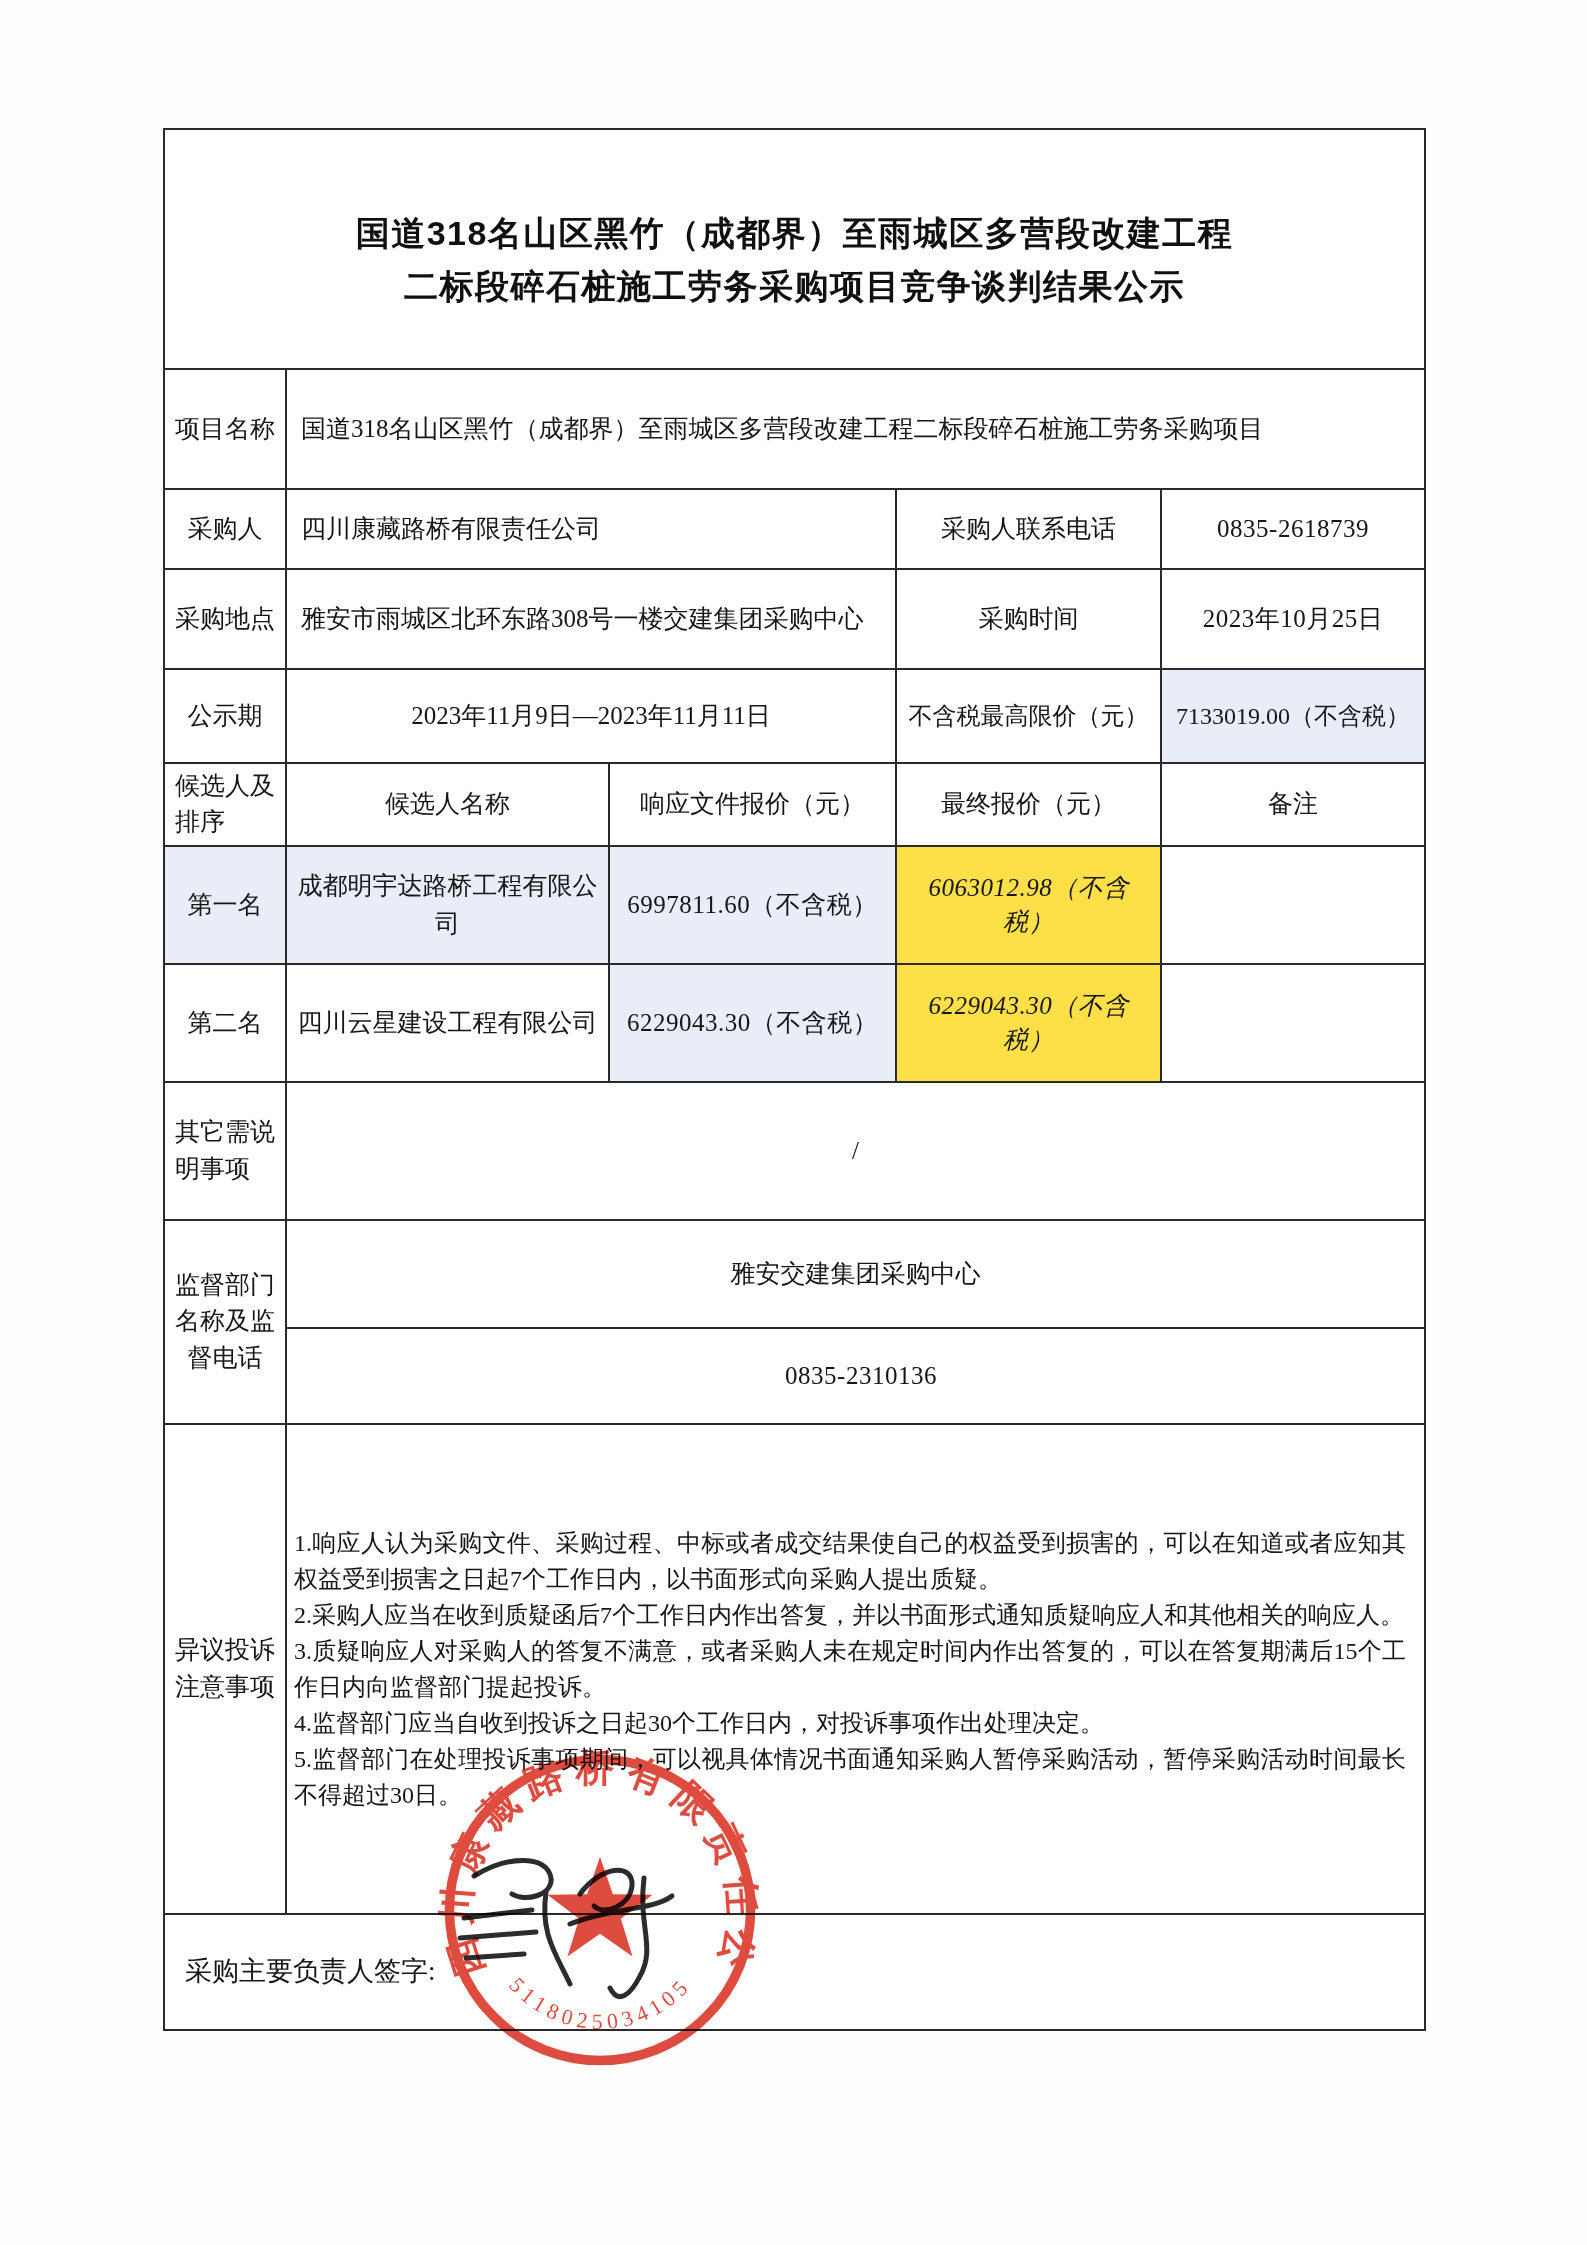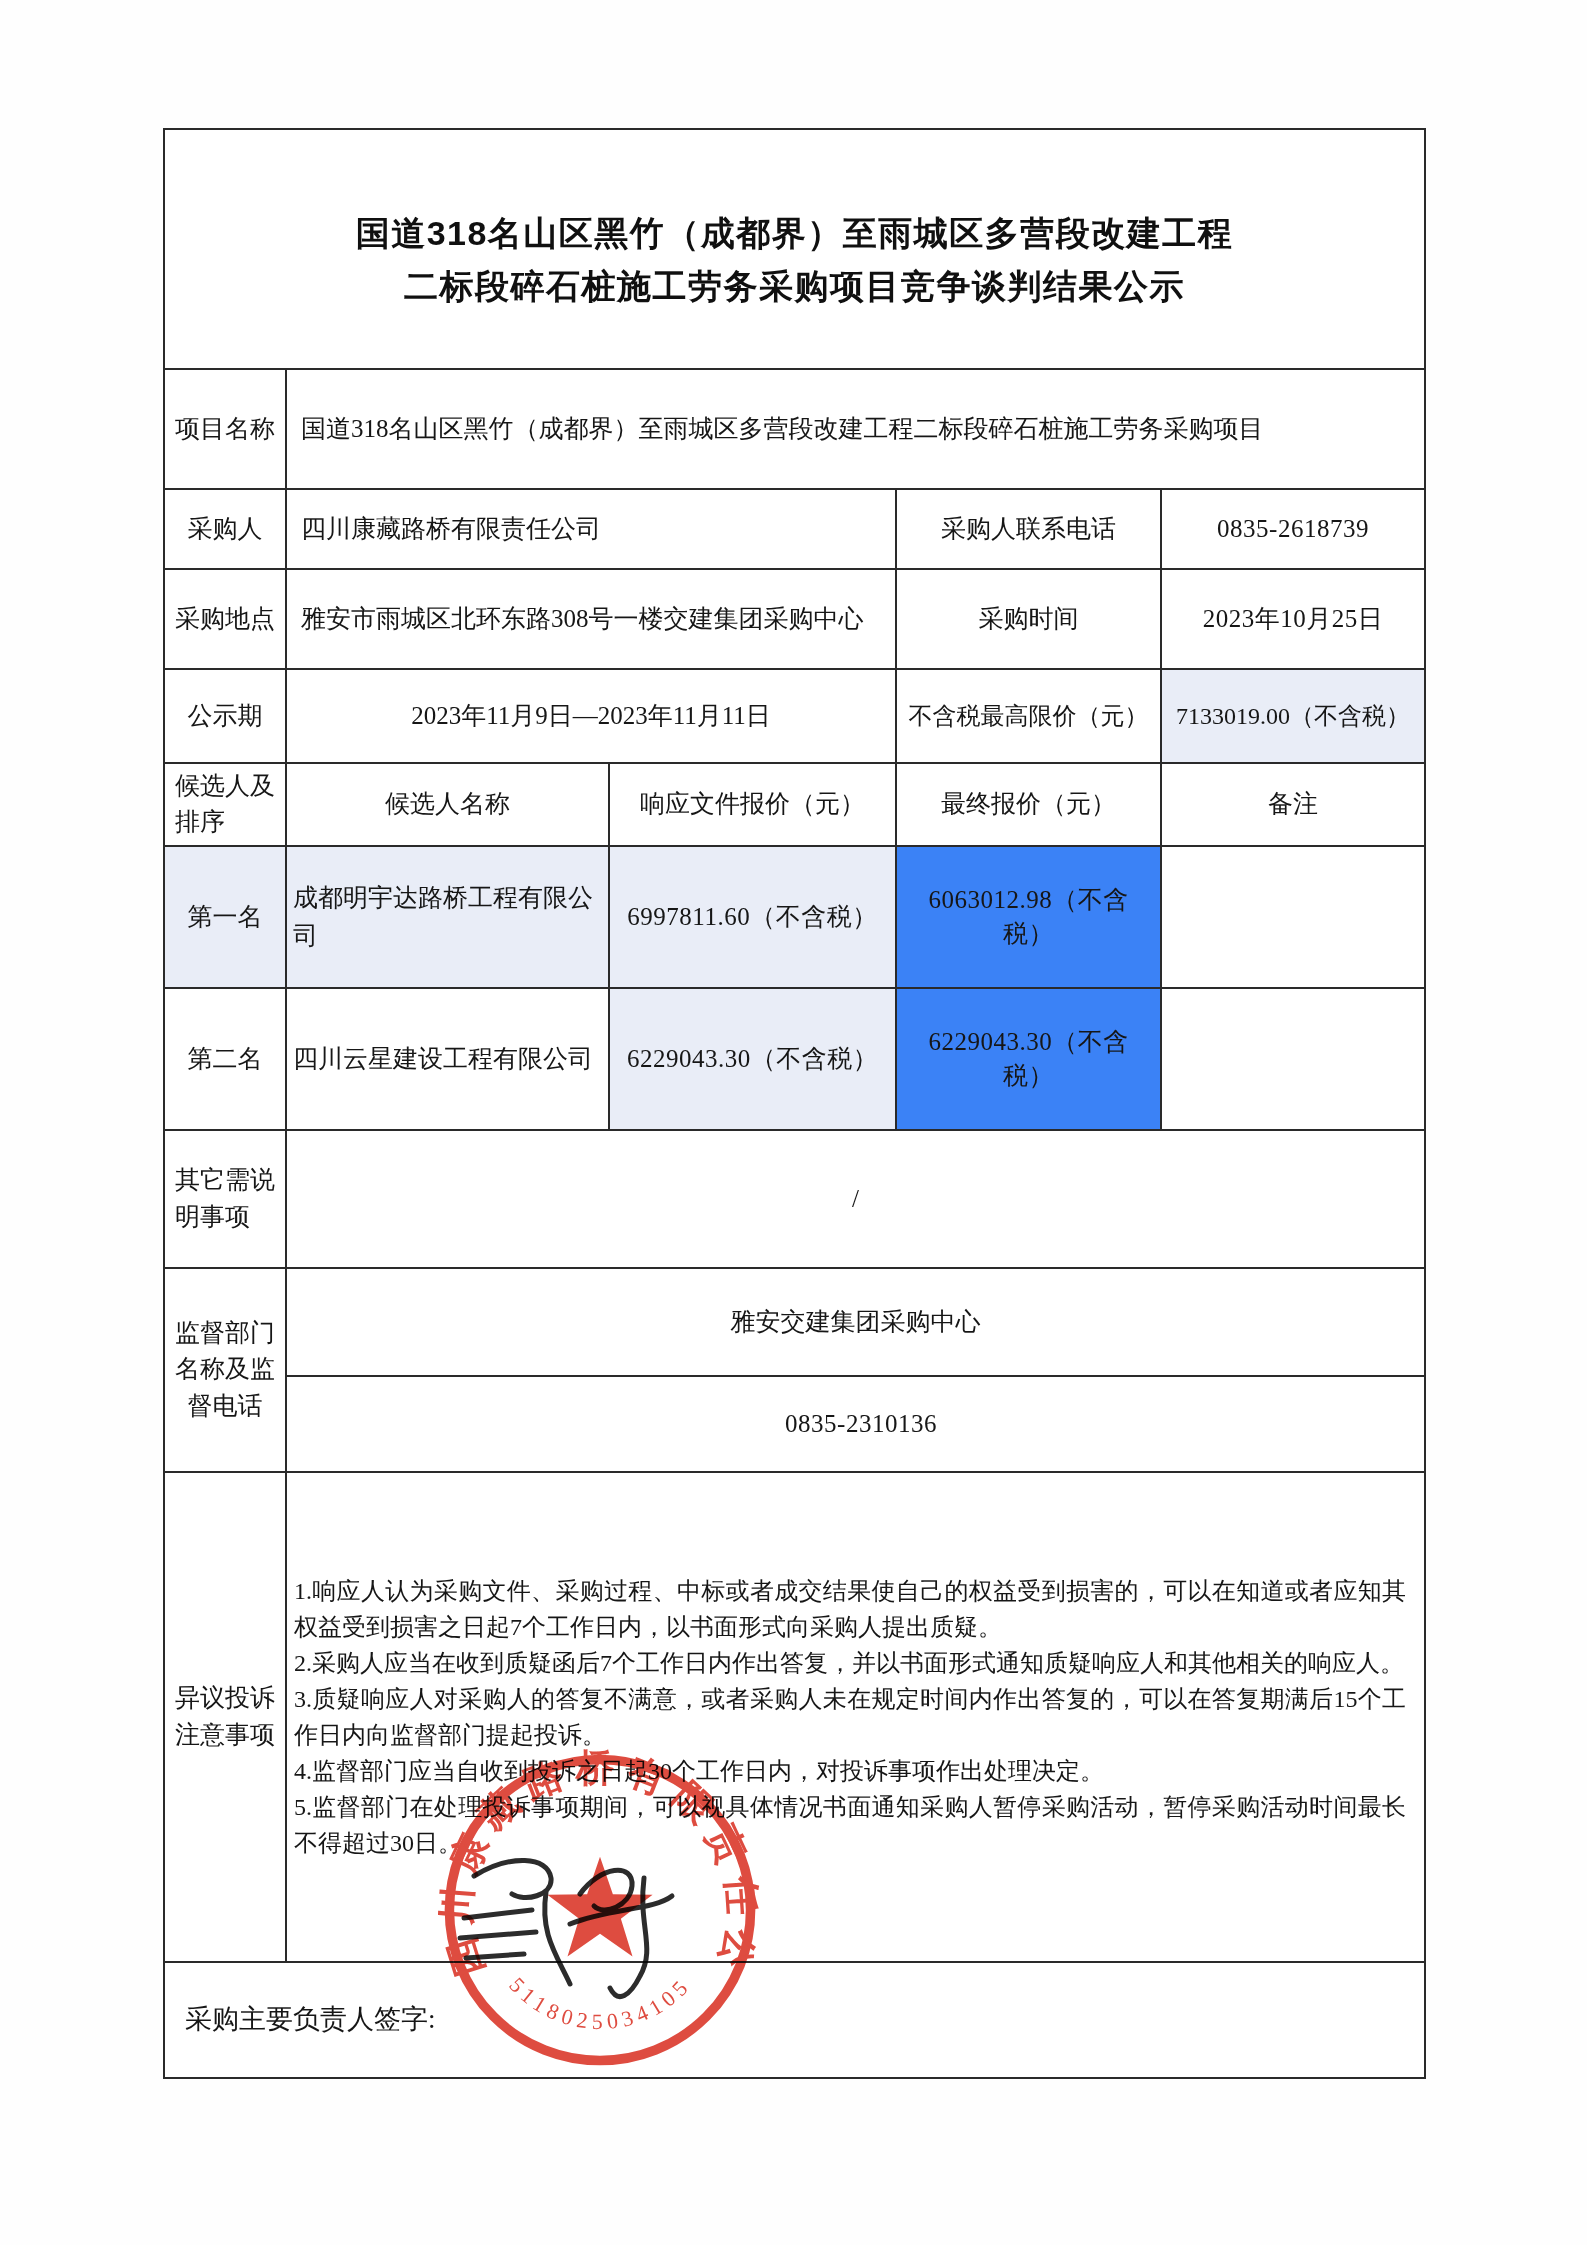--- a/index.html
+++ b/index.html
@@ -64,22 +64,22 @@
   }
   .lbl-wrap-center{
     text-align:center;
     white-space:pre-line;
     padding:4px 6px;
     line-height:1.45;
   }
   .val-left{text-align:left;padding-left:14px;}
   .val-center{text-align:center;}
   .tint{background:#e9edf7;margin-top:10px;}
-  .tint2{background:#3b82f6;}
-  .name-cell{text-align:left;padding:16px 6px;line-height:1.5;}
+  .tint2{background:#fde047;font-style:italic;}
+  .name-cell{text-align:center;padding:4px 6px;line-height:1.5;}
   .price{font-size:25px;letter-spacing:0.5px;}
   .small{font-size:24px;}
   .obj-cell{vertical-align:middle;padding:10px 18px 10px 7px;}
   .obj-cell p{
     margin:0;
     font-size:24px;
     line-height:1.5;
     text-align:justify;
   }
   .sign-cell{vertical-align:middle;padding-left:20px;font-size:27px;}

